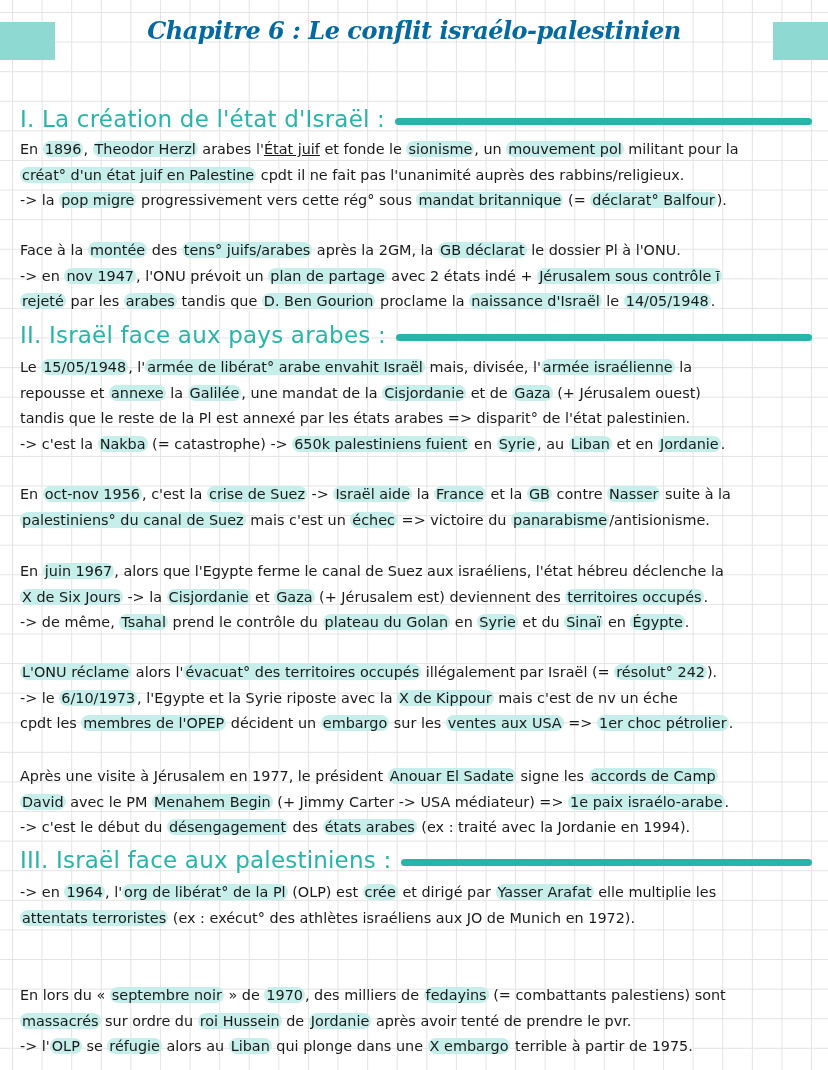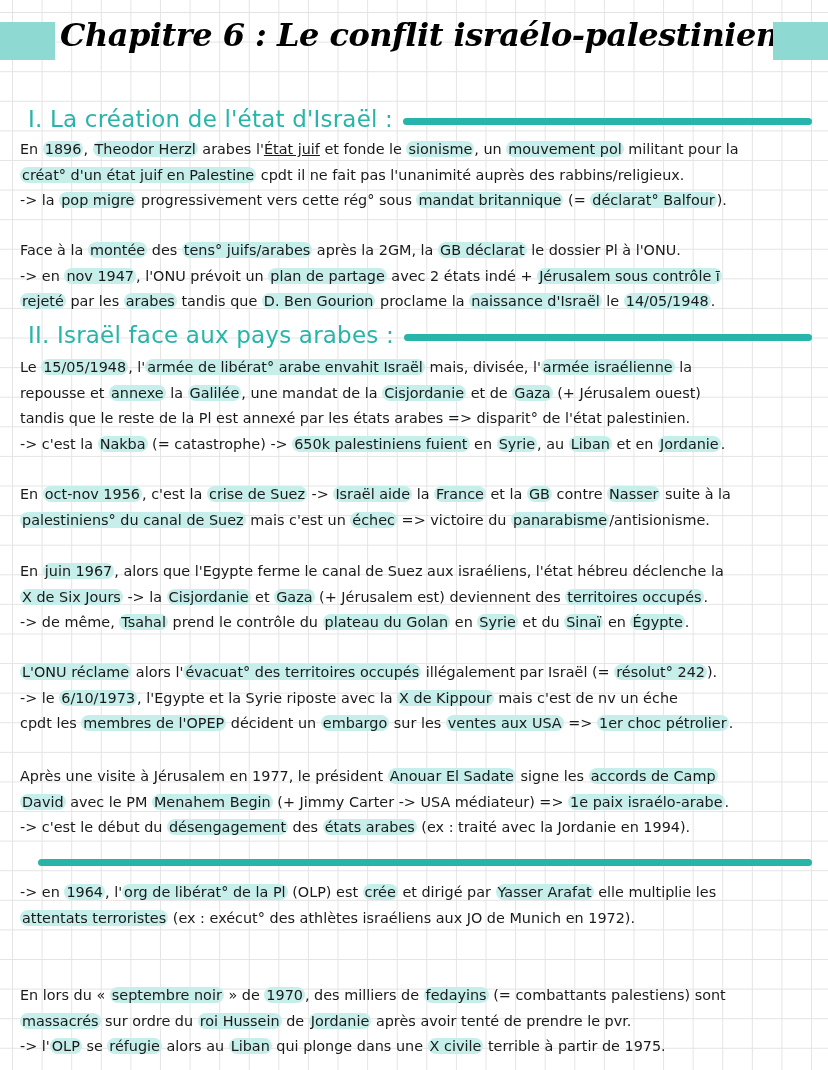--- a/index.html
+++ b/index.html
@@ -21,27 +21,27 @@
   .title-bar .band-left, .title-bar .band-right {
     position: absolute; top: 0; height: 38px; background: #8fd9d3;
   }
   .title-bar .band-left { left: 0; width: 55px; }
   .title-bar .band-right { right: 0; width: 55px; }
   .title-text {
     position: absolute; left: 60px; right: 60px; top: -6px;
     text-align: center;
     font-family: "DejaVu Serif", serif;
     font-style: italic; font-weight: bold;
-    font-size: 32px; letter-spacing: -0.5px;
-    color: #000000;
+    font-size: 24px; letter-spacing: -0.5px;
+    color: #0369a1;
     white-space: nowrap;
   }
   .section-head {
     position: absolute; left: 20px; right: 16px; height: 30px;
-    display: flex; align-items: center; margin-left: 8px;
+    display: flex; align-items: center;
   }
   .section-head .label {
     font-family: "DejaVu Sans", sans-serif;
     font-size: 23px; color: #26b5a8; white-space: nowrap;
     letter-spacing: 0.2px;
   }
   .section-head .rule {
     flex: 1; height: 7px; border-radius: 4px; background: #26b5a8;
     margin-left: 10px; margin-top: 4px;
   }
@@ -104,23 +104,24 @@
     <span class="line"><span> -&gt; le </span><span class="hl">6/10/1973</span><span>, l'Egypte et la Syrie riposte avec la </span><span class="hl">X de Kippour</span><span> mais c'est de nv un éche</span></span>
     <span class="line"><span>cpdt les </span><span class="hl">membres de l'OPEP</span><span> décident un </span><span class="hl">embargo</span><span> sur les </span><span class="hl">ventes aux USA</span><span> =&gt; </span><span class="hl">1er choc pétrolier</span><span>.</span></span>
   </div>
 <div class="para" style="top:764px">
     <span class="line"><span>Après une visite à Jérusalem en 1977, le président </span><span class="hl">Anouar El Sadate</span><span> signe les </span><span class="hl">accords de Camp</span></span>
     <span class="line"><span class="hl">David</span><span> avec le PM </span><span class="hl">Menahem Begin</span><span> (+ Jimmy Carter -&gt; USA médiateur) =&gt; </span><span class="hl">1e paix israélo-arabe</span><span>.</span></span>
     <span class="line"><span> -&gt; c'est le début du </span><span class="hl">désengagement</span><span> des </span><span class="hl">états arabes</span><span> (ex : traité avec la Jordanie en 1994).</span></span>
   </div>
 
 <div class="section-head" style="top:845px">
+  <span class="label">III. Israël face aux palestiniens :</span>
   <span class="rule"></span>
 </div>
 <div class="para" style="top:880px">
     <span class="line"><span> -&gt; en </span><span class="hl">1964</span><span>, l'</span><span class="hl">org de libérat° de la Pl</span><span> (OLP) est </span><span class="hl">crée</span><span> et dirigé par </span><span class="hl">Yasser Arafat</span><span> elle multiplie les</span></span>
     <span class="line"><span class="hl">attentats terroristes</span><span> (ex : exécut° des athlètes israéliens aux JO de Munich en 1972).</span></span>
   </div>
 <div class="para" style="top:983px">
     <span class="line"><span>En lors du « </span><span class="hl">septembre noir</span><span> » de </span><span class="hl">1970</span><span>, des milliers de </span><span class="hl">fedayins</span><span> (= combattants palestiens) sont</span></span>
     <span class="line"><span class="hl">massacrés</span><span> sur ordre du </span><span class="hl">roi Hussein</span><span> de </span><span class="hl">Jordanie</span><span> après avoir tenté de prendre le pvr.</span></span>
-    <span class="line"><span> -&gt; l'</span><span class="hl">OLP</span><span> se </span><span class="hl">réfugie</span><span> alors au </span><span class="hl">Liban</span><span> qui plonge dans une </span><span class="hl">X civile</span><span> terrible à partir de 1975.</span></span>
+    <span class="line"><span> -&gt; l'</span><span class="hl">OLP</span><span> se </span><span class="hl">réfugie</span><span> alors au </span><span class="hl">Liban</span><span> qui plonge dans une </span><span class="hl">X embargo</span><span> terrible à partir de 1975.</span></span>
   </div>
 
 </body></html>

